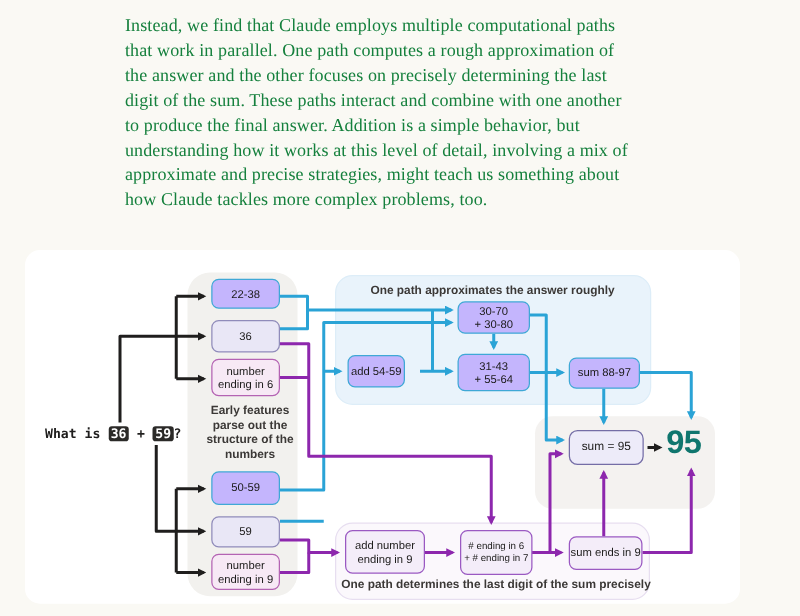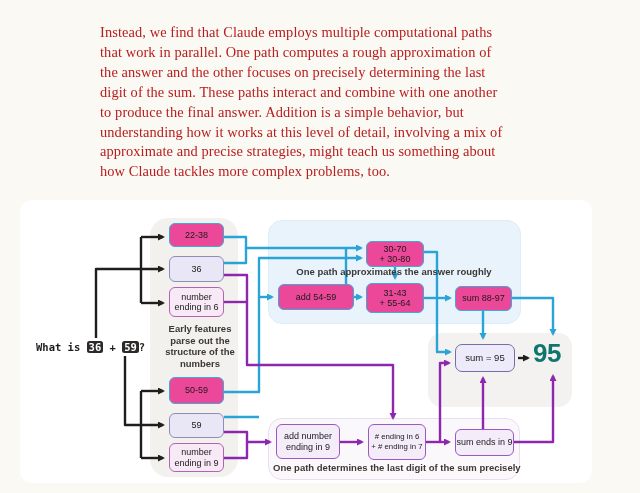--- a/index.html
+++ b/index.html
@@ -3,23 +3,23 @@
 <meta charset="utf-8">
 <style>
   html,body{margin:0;padding:0;}
   body{
     width:640px;height:493px;position:relative;overflow:hidden;
     background:#faf9f4;
     font-family:"Liberation Sans", sans-serif;
   }
   
   .intro{
-    position:absolute;left:100px;top:23px;width:450px;
+    position:absolute;left:100px;top:12px;width:450px;
     font-family:"Liberation Serif", serif;
-    font-size:14.4px;line-height:19.9px;color:#b91c1c;
+    font-size:14.4px;line-height:19.9px;color:#15803d;
     letter-spacing:.1px;
   }
   
   .card{
     position:absolute;left:20px;top:200px;width:572px;height:283px;
     background:#ffffff;border-radius:12px;
   }
   
   .grp{position:absolute;border-radius:14px;}
   .grp-parse{left:130px;top:18px;width:88px;height:259px;background:#f2f1ee;border-radius:18px;}
@@ -32,21 +32,21 @@
   .w-blue{stroke:#2aa3d6;}
   .w-pur{stroke:#8d27ad;}
   .w-blk{stroke:#1f1e1d;}
   
   .bx{
     position:absolute;z-index:3;box-sizing:border-box;
     display:flex;flex-direction:column;align-items:center;justify-content:center;
     border-radius:6px;border:1.5px solid;
     font-size:9px;line-height:10.5px;color:#1c1b1a;text-align:center;white-space:nowrap;
   }
-  .v-blue{background:#ec4899;border-color:#3fa8d6;}
+  .v-blue{background:#c4b5fd;border-color:#3fa8d6;}
   .v-lav{background:#e9e7f6;border-color:#908cba;}
   .v-pink{background:#f7e9f5;border-color:#b463b3;}
   .v-pur{background:#f4edf9;border-color:#9a59c2;}
   .v-res{background:#edebf9;border-color:#746da6;border-radius:7px;}
   
   .cap{position:absolute;z-index:3;font-size:9.5px;line-height:11.5px;color:#3b3836;text-align:center;font-weight:bold;}
   .nowrap{white-space:nowrap;}
   
   .question{
     position:absolute;left:16px;top:141px;z-index:3;
@@ -154,26 +154,26 @@
     <span>50-59</span>
   </div>
   <div class="bx v-lav" style="left:149px;top:213px;width:55px;height:25px;">
     <span>59</span>
   </div>
   <div class="bx v-pink" style="left:149px;top:243px;width:55px;height:29px;">
     <span>number</span>
     <span>ending in 9</span>
   </div>
 
-  <div class="cap nowrap" style="left:254px;top:27px;width:240px;margin-top:39px;">One path approximates the answer roughly</div>
+  <div class="cap nowrap" style="left:254px;top:27px;width:240px;">One path approximates the answer roughly</div>
   <div class="bx v-blue" style="left:346px;top:41px;width:58px;height:26px;">
     <span>30-70</span>
     <span>+ 30-80</span>
   </div>
-  <div class="bx v-blue" style="left:258px;top:84px;width:76px;height:26px;">
+  <div class="bx v-blue" style="left:258px;top:84px;width:46px;height:26px;">
     <span>add 54-59</span>
   </div>
   <div class="bx v-blue" style="left:346px;top:83px;width:58px;height:30px;">
     <span>31-43</span>
     <span>+ 55-64</span>
   </div>
   <div class="bx v-blue" style="left:435px;top:86px;width:57px;height:25px;">
     <span>sum 88-97</span>
   </div>
 

